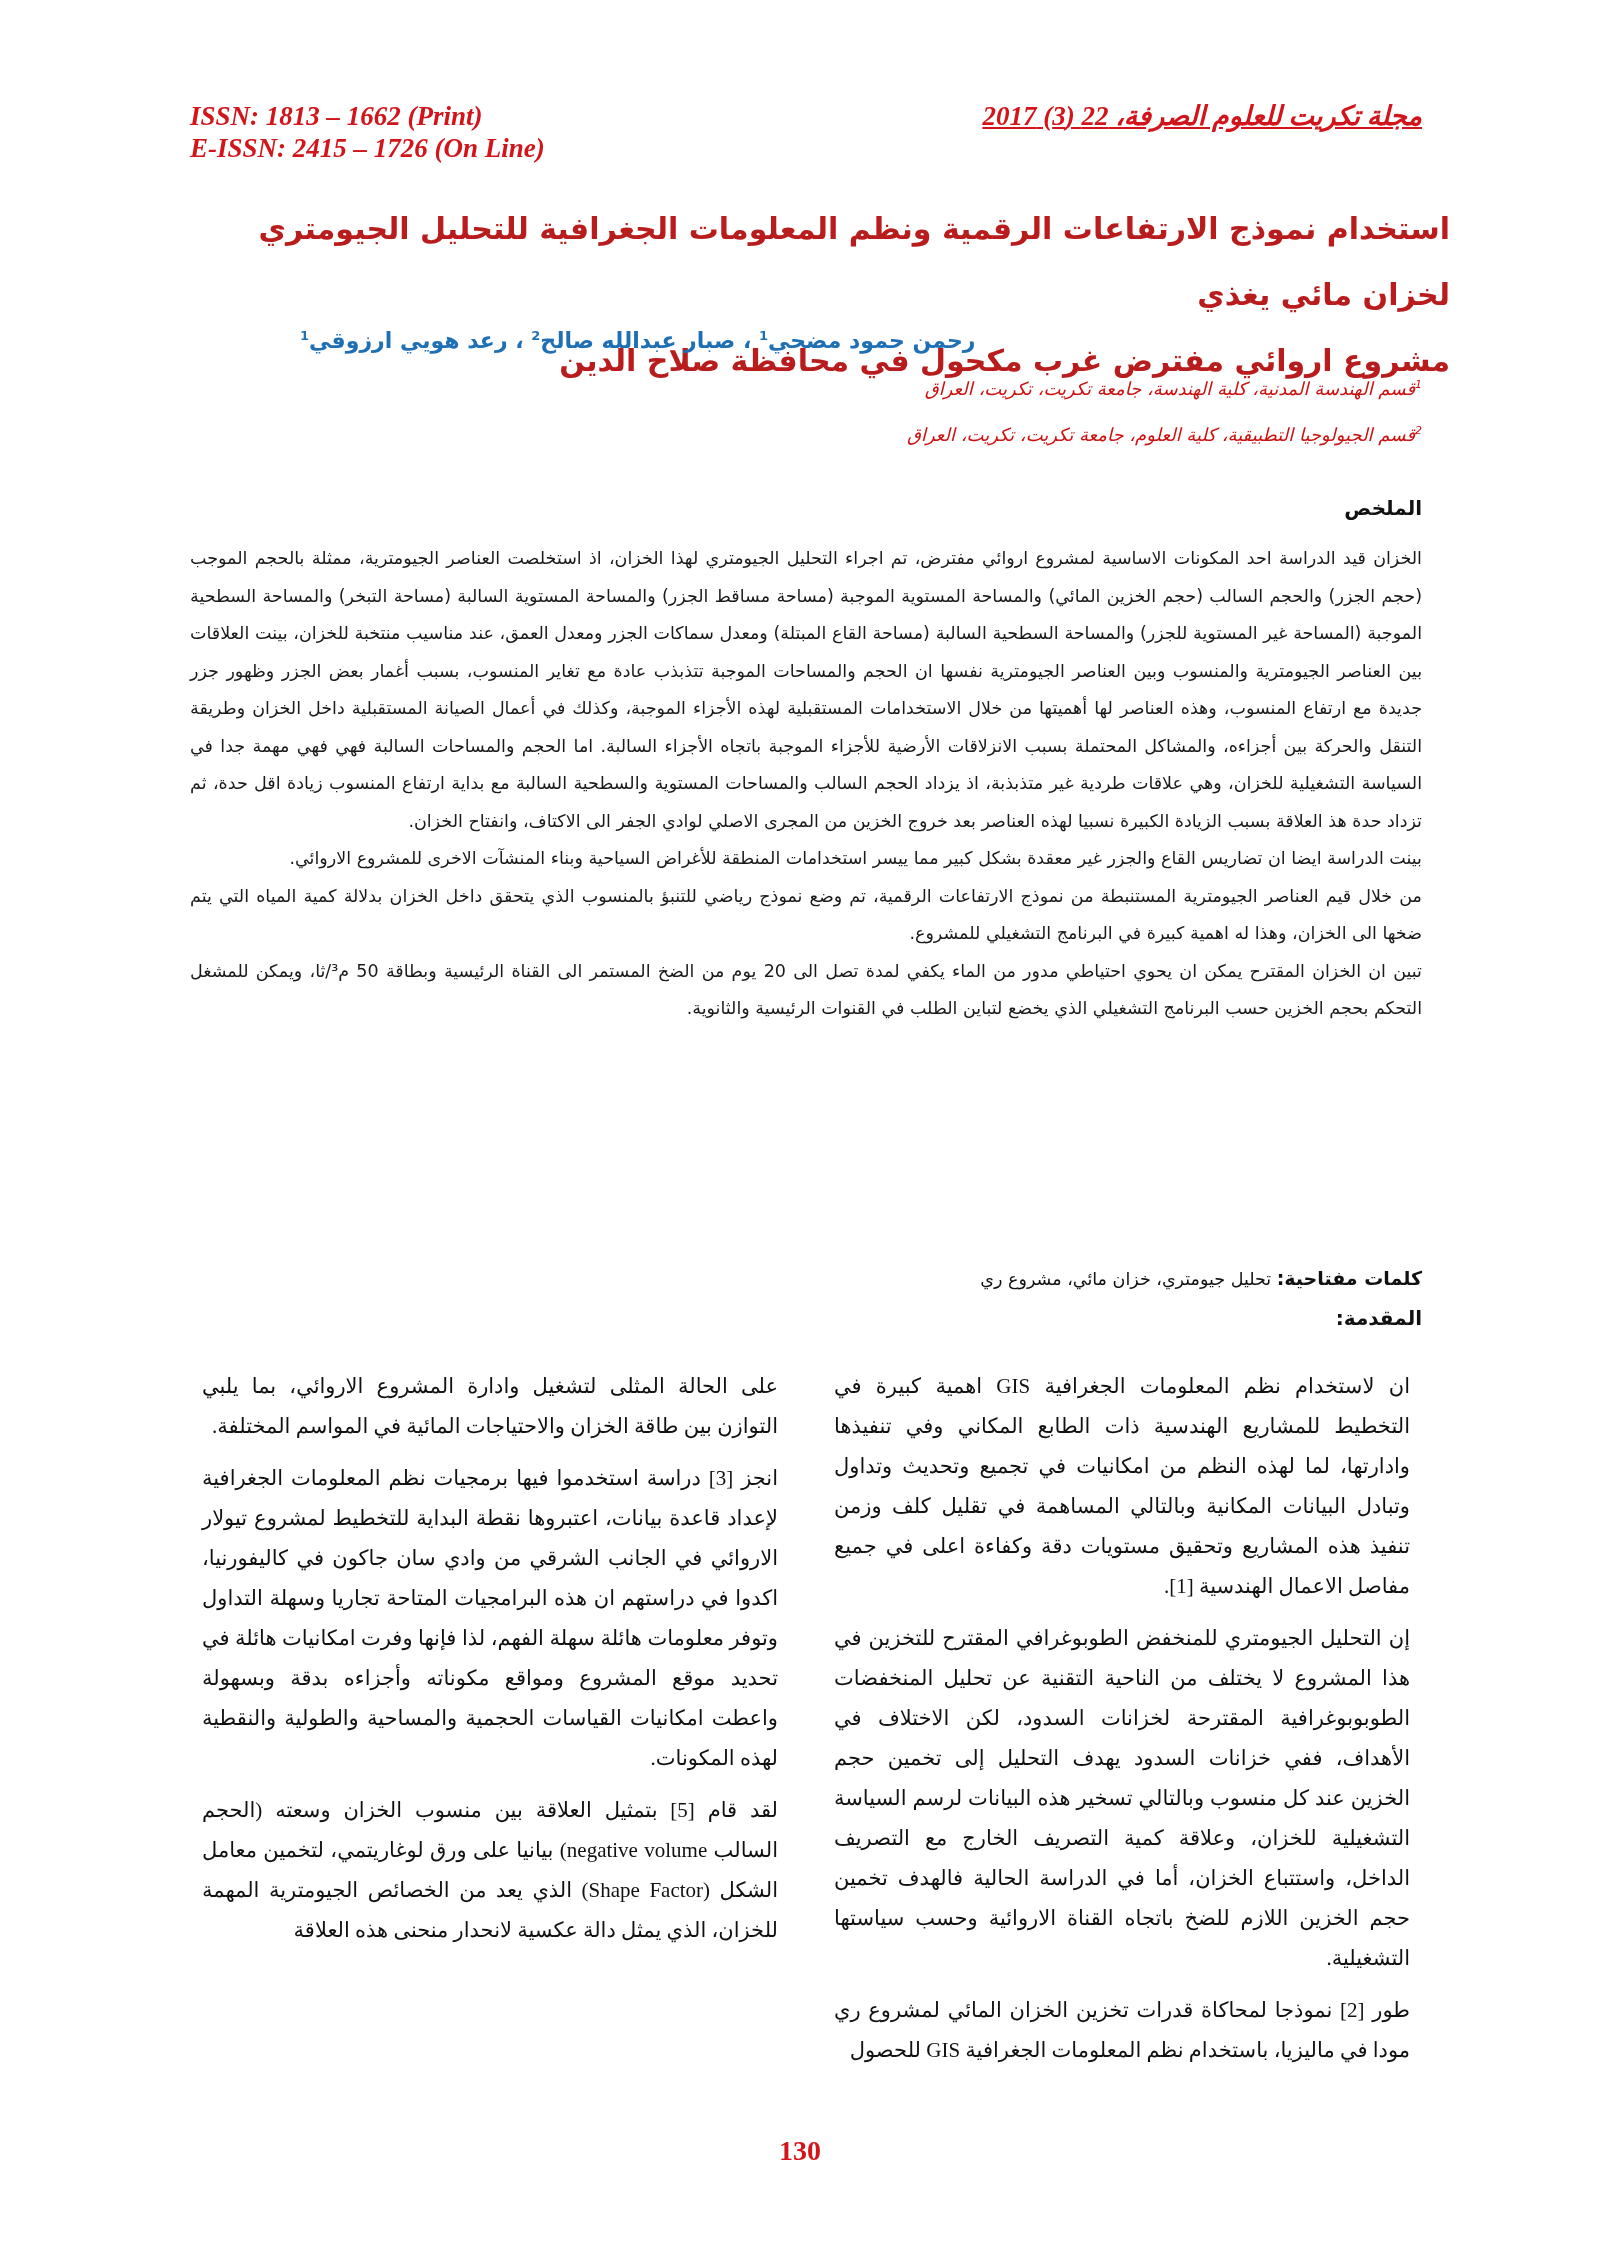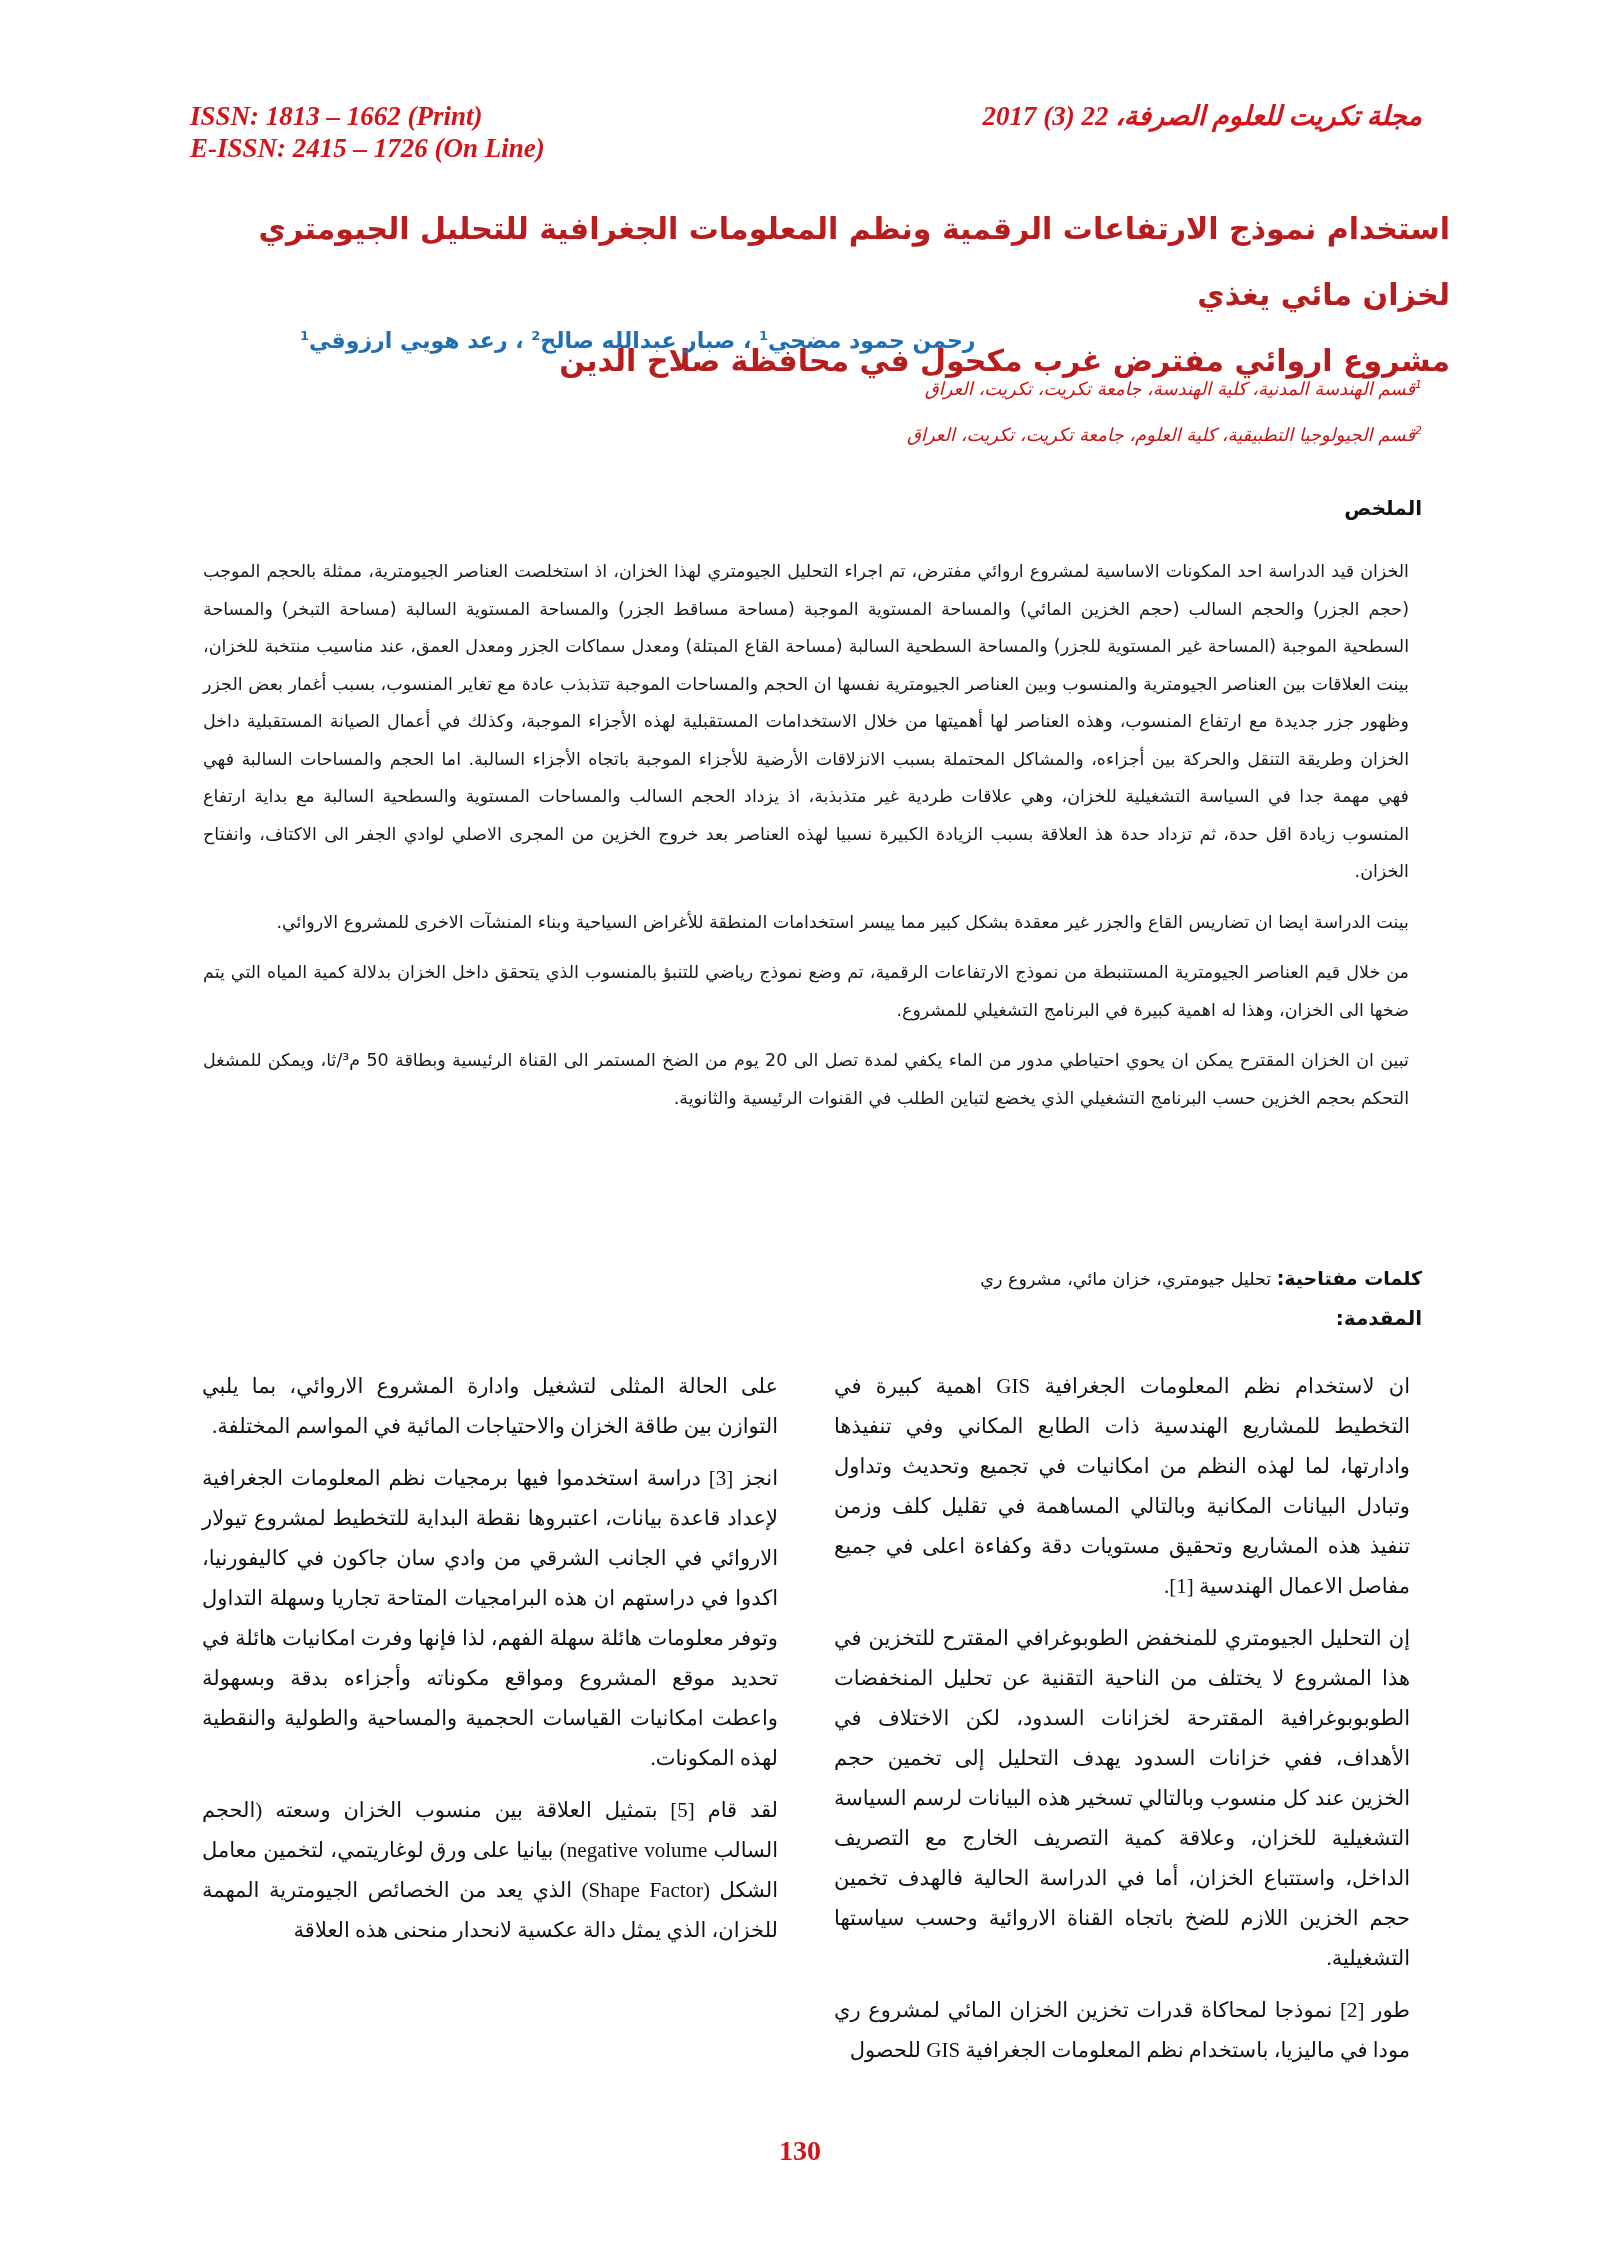--- a/index.html
+++ b/index.html
@@ -1,28 +1,28 @@
 <!DOCTYPE html>
 <html><head>
 <meta charset="utf-8">
 <style>
   html, body { margin: 0; padding: 0; background: #ffffff; }
   body { width: 1600px; height: 2263px; position: relative; overflow: hidden; font-family: "DejaVu Sans", sans-serif; color: #111; }
   .hdr-left { position: absolute; left: 190px; top: 100px; font-family: "Liberation Serif", serif; font-style: italic; font-weight: bold; color: #d2151b; font-size: 27px; line-height: 32px; direction: ltr; }
-  .hdr-right { position: absolute; right: 178px; top: 100px; font-family: "Liberation Serif", serif; font-style: italic; font-weight: bold; color: #d2151b; font-size: 27px; line-height: 32px; direction: rtl; }
+  .hdr-right { position: absolute; right: 178px; top: 100px; font-family: "Liberation Serif", serif; font-style: italic; font-weight: bold; color: #d2151b; font-size: 27px; line-height: 32px; direction: rtl; text-decoration: underline; }
   .title { position: absolute; left: 190px; right: 150px; top: 196px; text-align: right; direction: rtl; font-family: "DejaVu Sans", sans-serif; font-weight: bold; font-size: 30px; line-height: 66px; color: #b91c1c; }
   .authors { position: absolute; left: 300px; right: 300px; top: 320px; text-align: left; direction: rtl; color: #1f6fb5; font-weight: bold; font-size: 22px; line-height: 32px; }
   .authors sup { font-size: 13px; }
   .affil { position: absolute; right: 178px; direction: rtl; color: #cc1111; font-style: italic; font-size: 18px; line-height: 26px; }
   .affil sup { font-size: 11px; }
   .affil1 { top: 372px; }
   .affil2 { top: 418px; }
   .h-section { position: absolute; right: 178px; direction: rtl; font-weight: bold; font-size: 20px; color: #111; }
   .abstract { position: absolute; left: 190px; right: 178px; top: 540px; direction: rtl; text-align: justify; font-size: 17.5px; line-height: 37.5px; color: #1a1a1a; }
-  .abstract p { margin: 13px; }
+  .abstract p { margin: 0; }
   .keywords { position: absolute; right: 178px; top: 1263px; direction: rtl; font-size: 17.5px; line-height: 30px; }
   .keywords b { font-weight: bold; font-size: 19px; }
   .col { position: absolute; top: 1354px; width: 600px; direction: rtl; text-align: justify; font-family: "Liberation Serif", serif; font-size: 21px; line-height: 40px; color: #111; }
   .col p { margin: 12px; }
   .col-right { right: 178px; }
   .col-left { left: 190px; width: 600px; }
   .page-num { position: absolute; left: 0; right: 0; top: 2135px; text-align: center; font-family: "Liberation Serif", serif; font-weight: bold; color: #d2151b; font-size: 28px; }
 </style>
 </head>
 <body>

